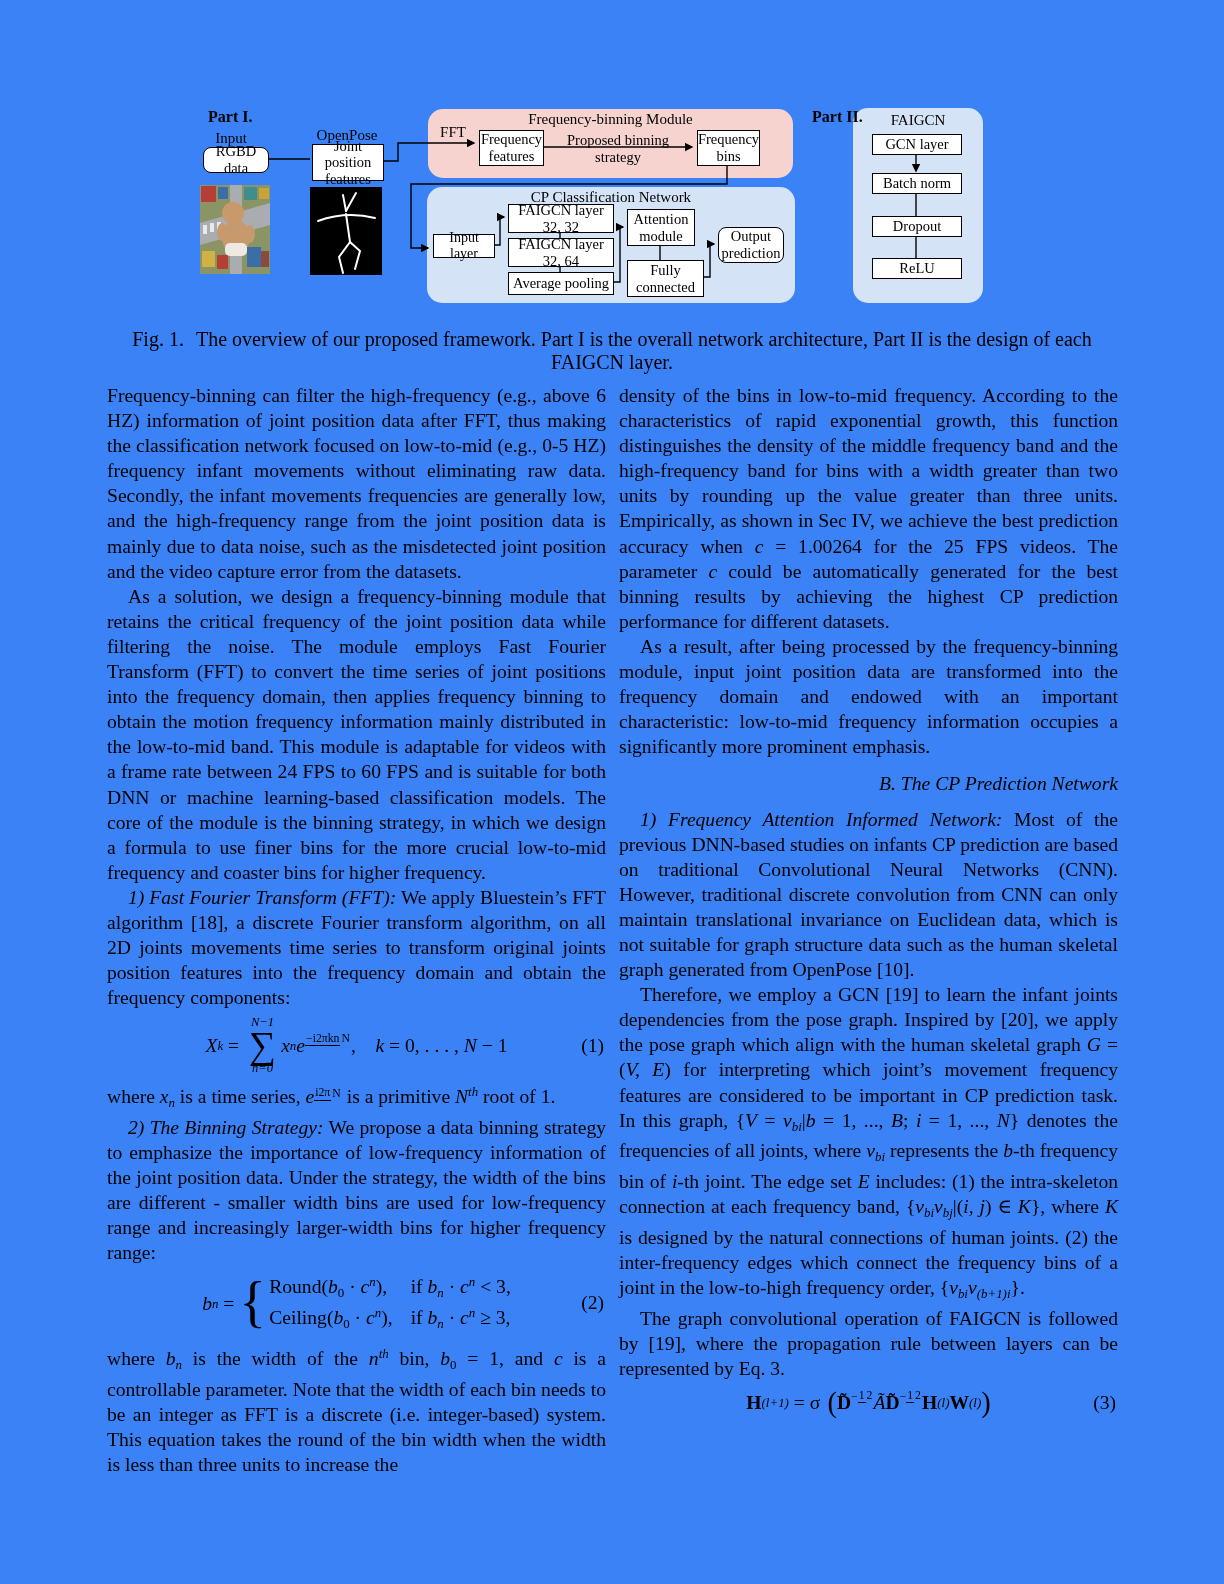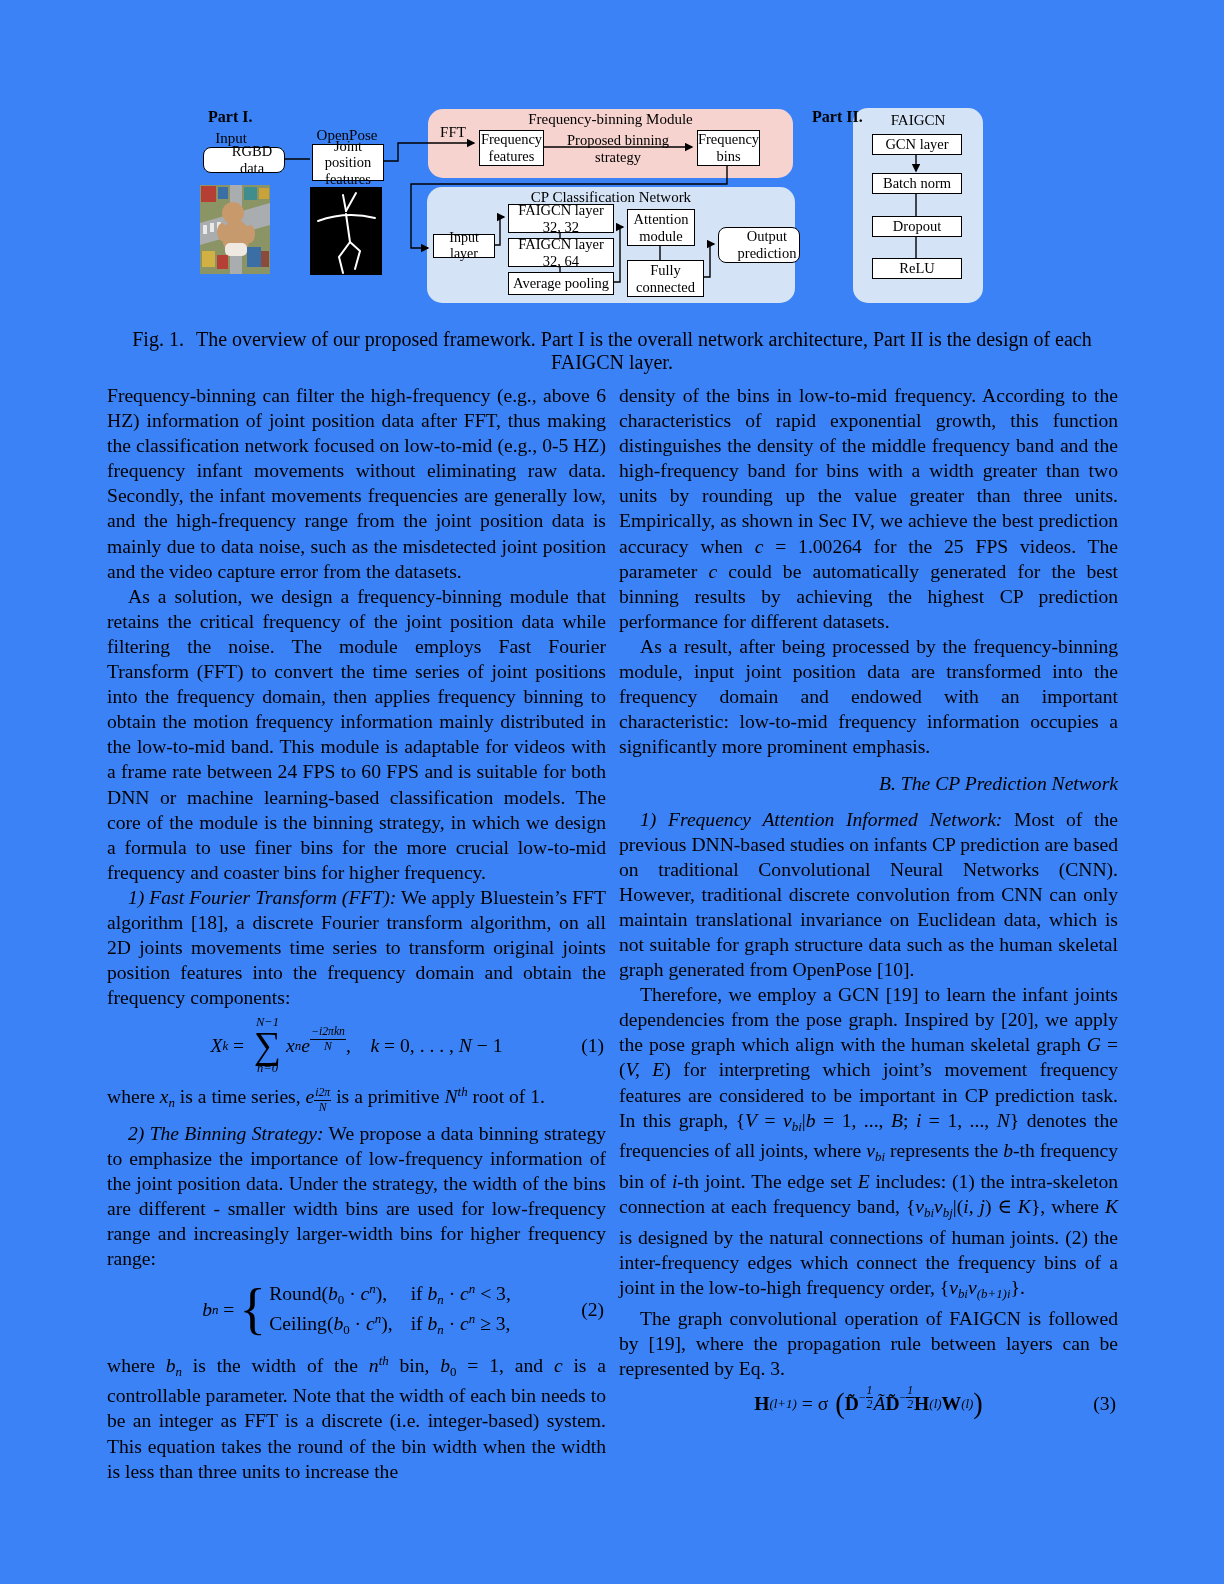--- a/index.html
+++ b/index.html
@@ -9,21 +9,21 @@
   
   .figure{position:absolute;left:0;top:0;width:1224px;height:320px;}
   .fig-module{position:absolute;border-radius:15px;z-index:0;}
   .mod-pink{background:#f6d3cf;}
   .mod-blue{background:#d5e3f7;}
   .fig-title{position:absolute;text-align:center;font-size:15px;z-index:2;}
   .fig-label{position:absolute;font-size:15px;text-align:center;z-index:2;}
   .fig-partlabel{position:absolute;font-size:16px;font-weight:600;z-index:2;}
   .fig-box{position:absolute;background:#fff;border:1.5px solid #000;display:flex;align-items:center;justify-content:center;
            text-align:center;font-size:14.5px;line-height:1.15;white-space:pre-line;z-index:3;}
-  .rounded{border-radius:8px;padding-left:16px;}
+  .rounded{border-radius:8px;}
   .connectors{position:absolute;left:0;top:0;z-index:1;}
   .fig-img{position:absolute;z-index:3;}
 
   
   .caption{position:absolute;left:110px;top:328px;width:1004px;text-align:center;font-size:20px;}
   .caption .tag{margin-right:12px;}
 
   
   .col{position:absolute;top:383px;width:499px;font-size:19.6px;line-height:25.1px;text-align:justify;}
   .left-col{left:107px;}
@@ -33,21 +33,21 @@
   .subhead{font-style:italic;font-weight:normal;font-size:19.6px;margin:12px 0 10px;text-align:right;text-indent:0;}
 
   
   .i{font-style:italic;}
   .b{font-weight:bold;}
   .sub{font-size:0.66em;vertical-align:-0.28em;}
   .sup{font-size:0.66em;vertical-align:0.55em;}
   .lg{font-size:1.45em;}
   .fracwrap{display:inline-flex;align-items:center;}
   .sup-pos{font-size:0.6em;position:relative;top:-0.55em;}
-  .frac{display:inline-flex;flex-direction:column;align-items:center;line-height:1.15;font-style:italic;}
+  .frac{display:inline-flex;flex-direction:row;align-items:center;line-height:1.15;}
   .frac .num{border-bottom:1px solid #000;padding:0 1px;}
   .frac .den{padding:0 1px;}
 
   
   .equation{position:relative;display:flex;align-items:center;justify-content:center;margin:9px 0;font-size:19.6px;}
   .eqnum{position:absolute;right:2px;top:50%;transform:translateY(-50%);}
   .eqbody{display:inline-flex;align-items:center;}
   .eqbody > span{white-space:pre;}
   .sum{display:inline-flex;flex-direction:column;align-items:center;margin:0 5px;line-height:1;}
   .sum .lim{font-size:12.5px;font-style:italic;}

